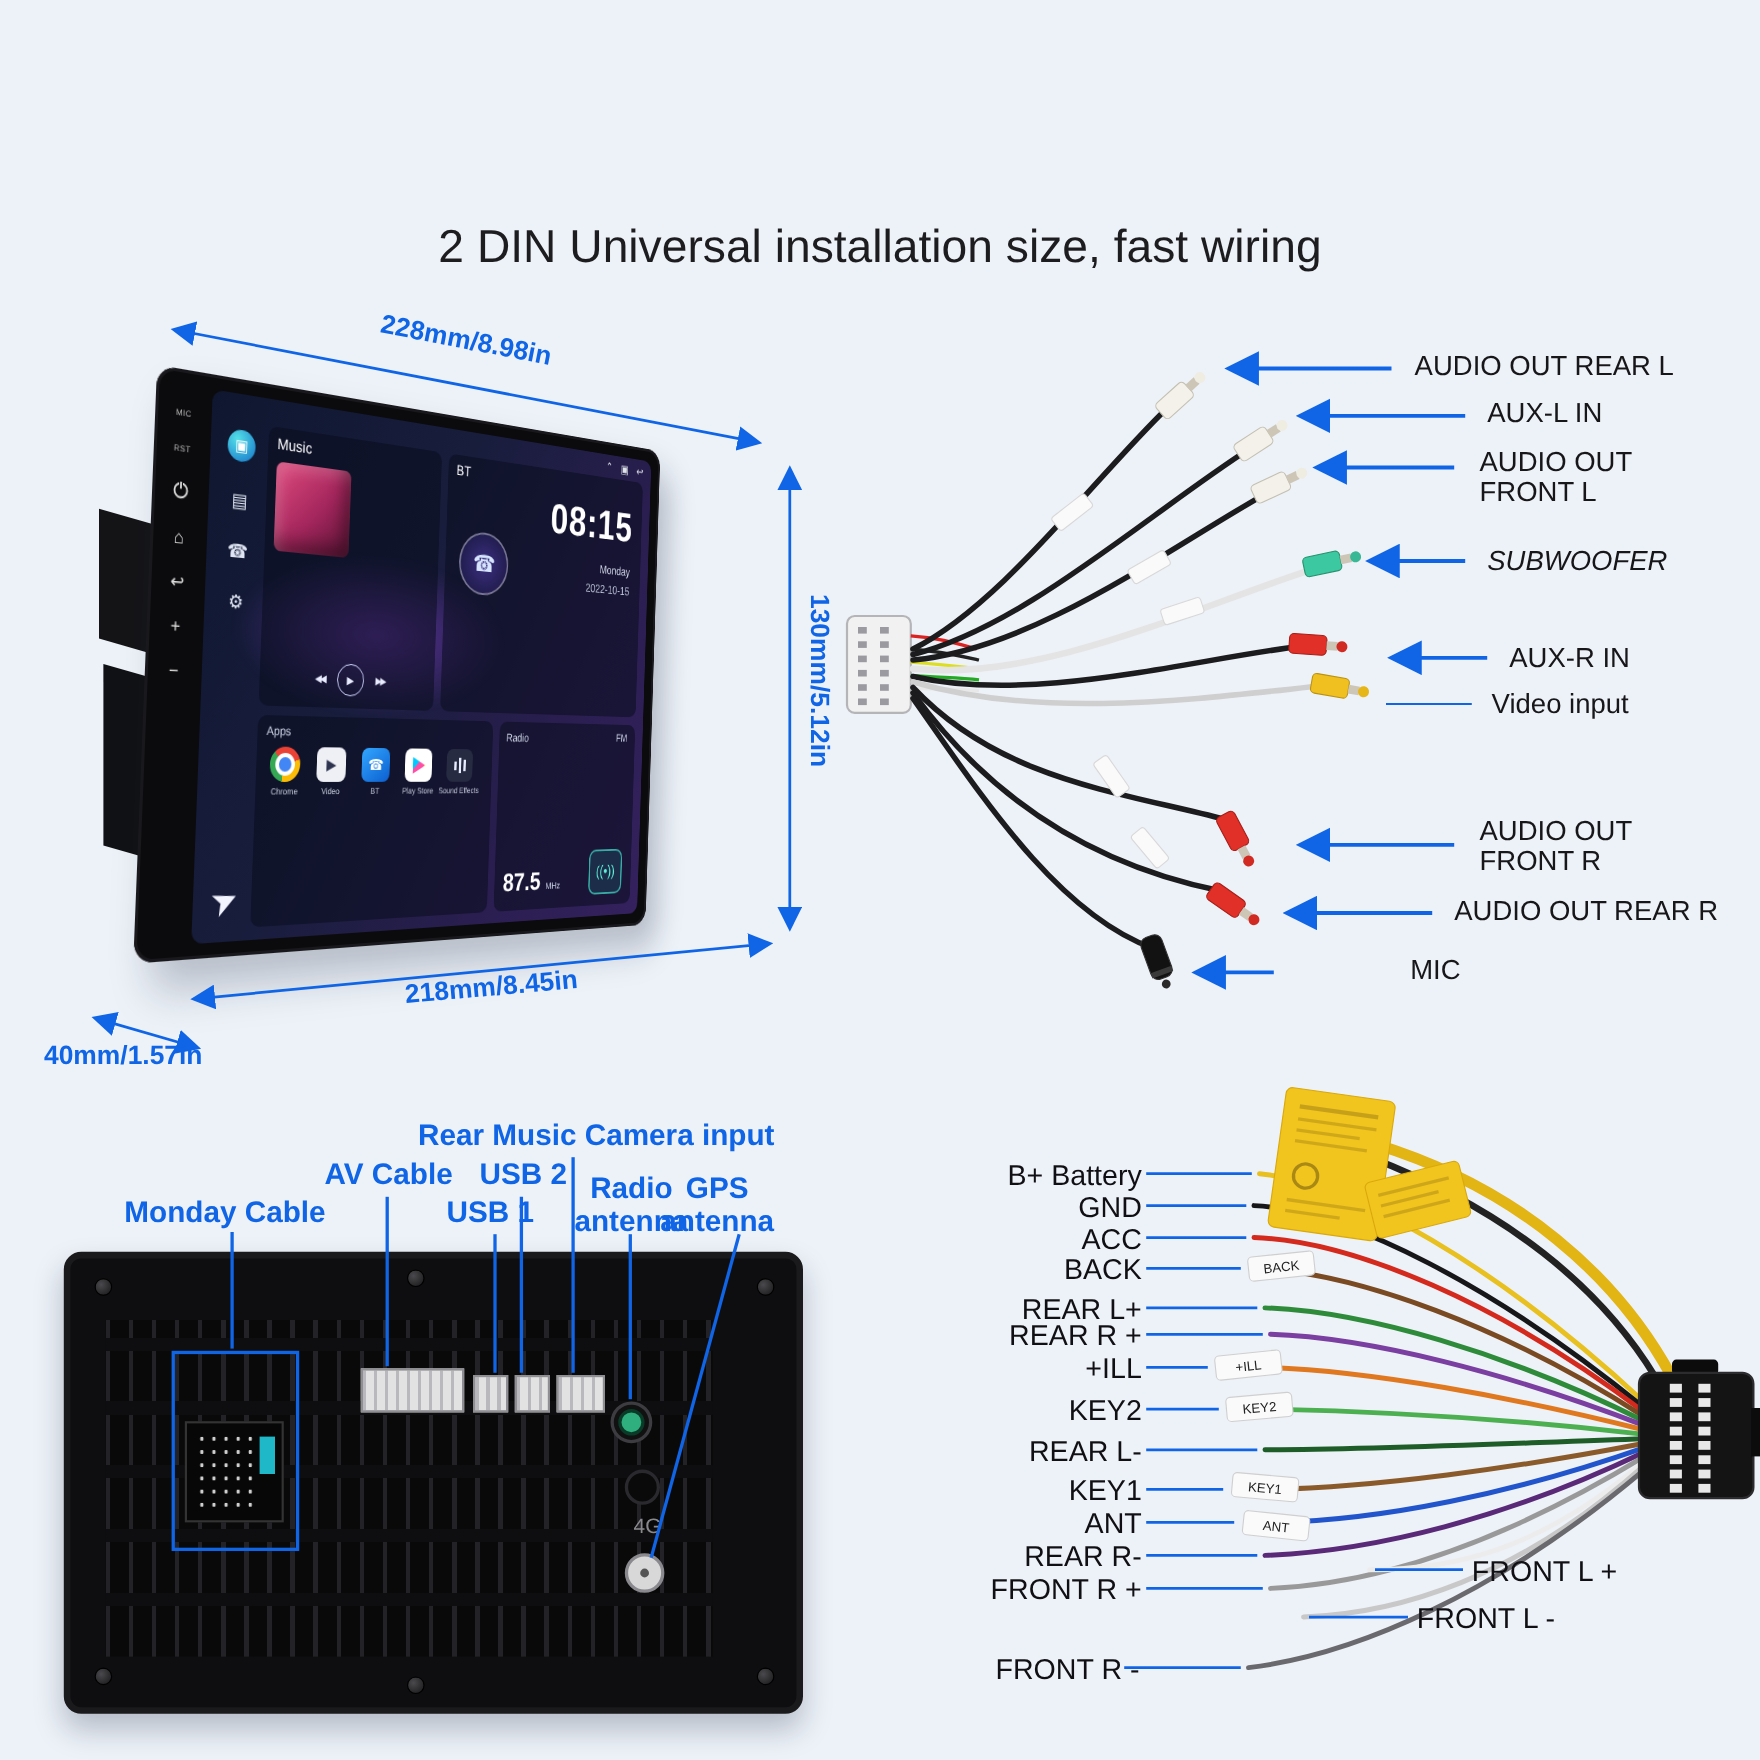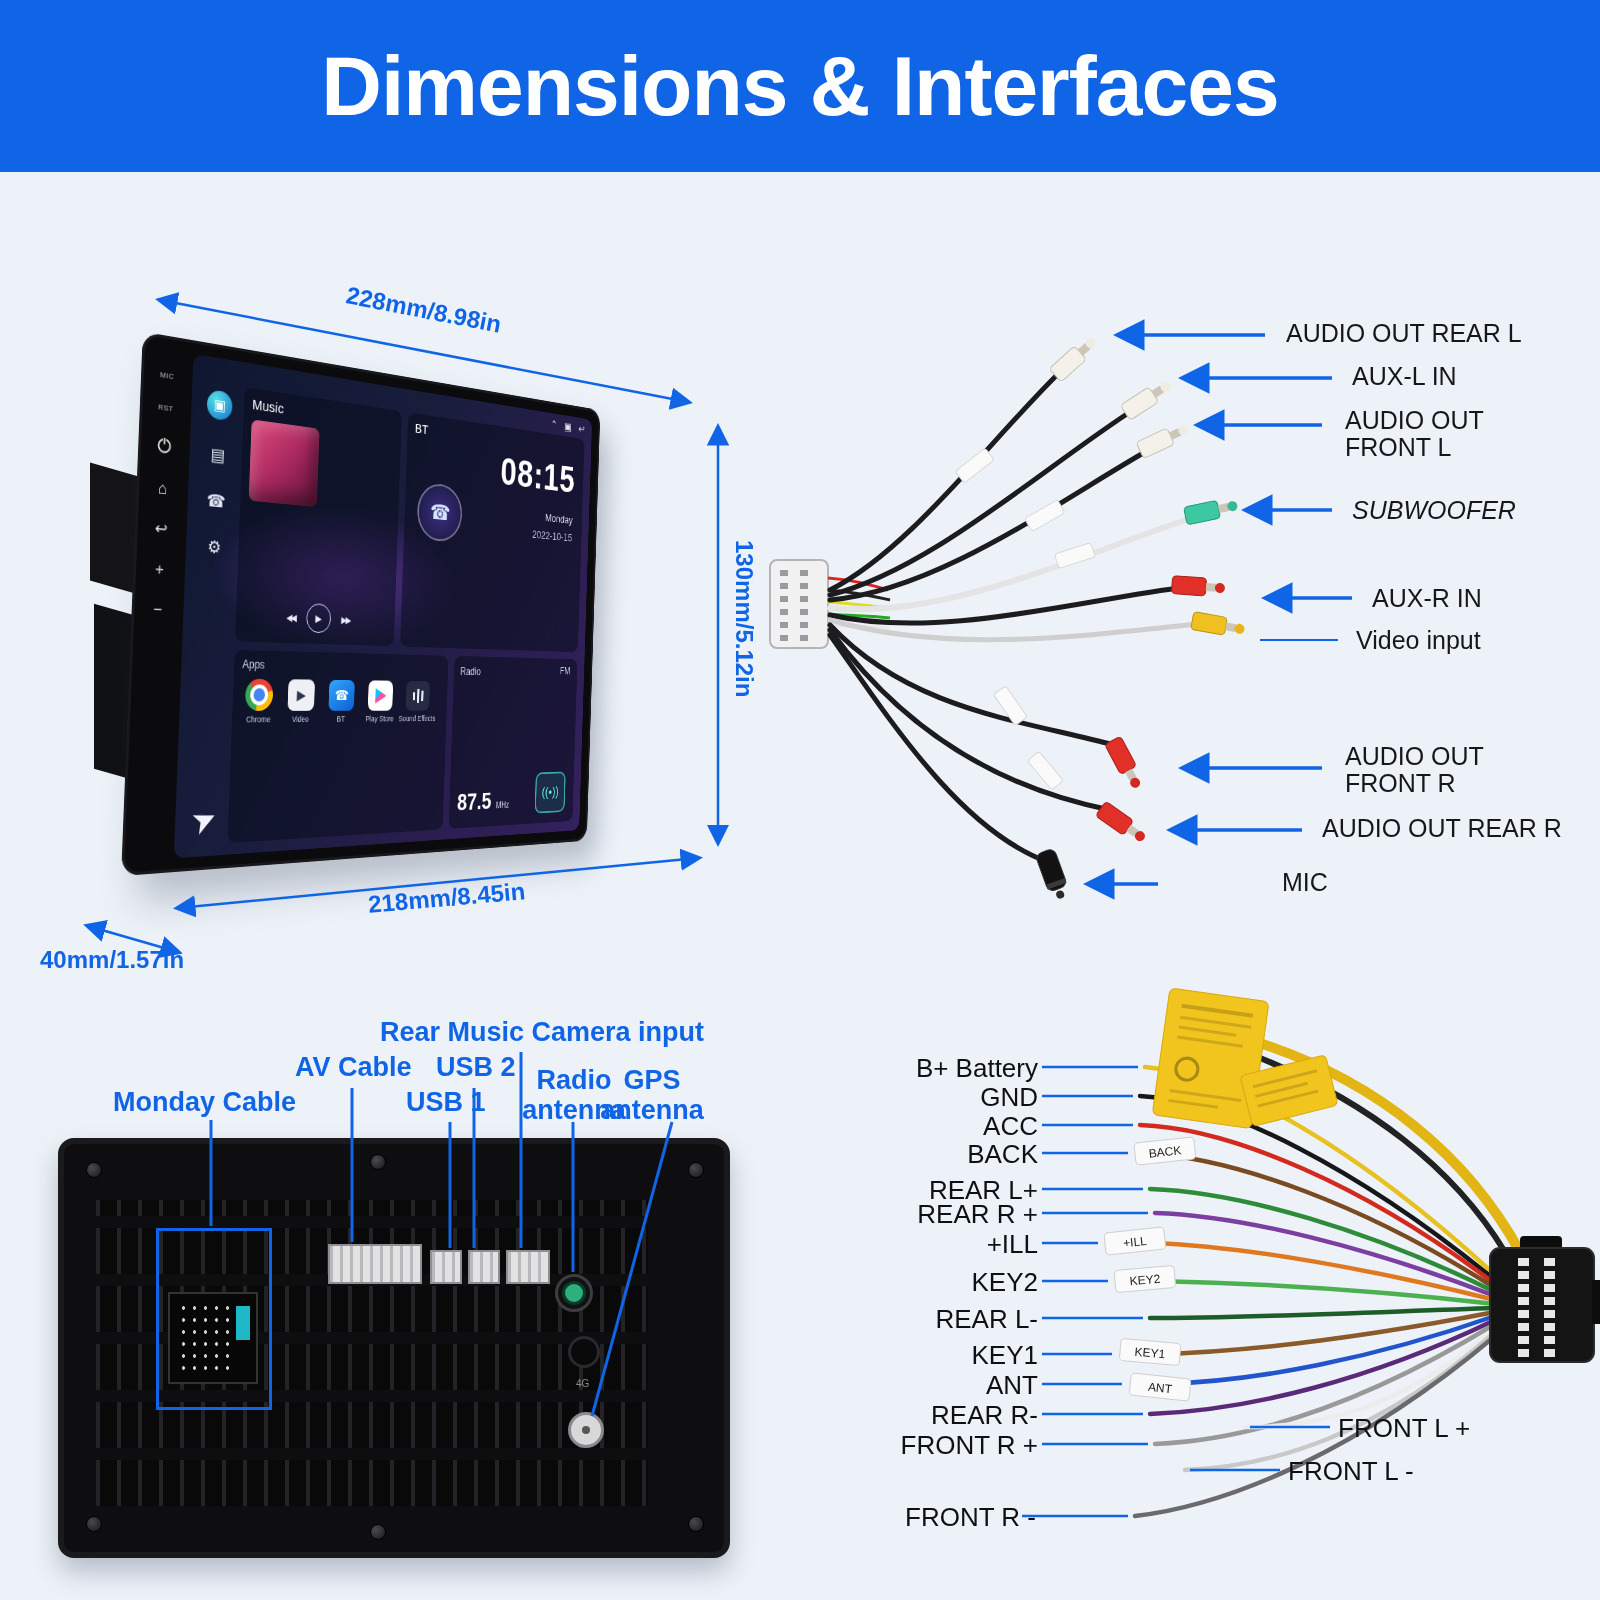--- a/index.html
+++ b/index.html
@@ -104,36 +104,34 @@
   .blue-outline{position:absolute;left:156px;top:1228px;width:110px;height:176px;
                 border:3px solid #1065e6;z-index:5;}
   .jack{position:absolute;border-radius:50%;z-index:4;box-sizing:border-box;}
   .jack-radio{left:555px;top:1274px;width:38px;height:38px;background:#111;border:3px solid #3d3d41;
               display:flex;align-items:center;justify-content:center;}
   .jack-radio i{width:18px;height:18px;border-radius:50%;background:#2fae7e;border:3px solid #0a3a28;}
   .jack-mid{left:568px;top:1336px;width:32px;height:32px;background:#0a0a0b;border:3px solid #2a2a2e;}
   .jack-gps{left:568px;top:1412px;width:36px;height:36px;background:#d8d8d8;border:3px solid #8a8a8e;
             display:flex;align-items:center;justify-content:center;}
   .jack-gps i{width:8px;height:8px;border-radius:50%;background:#555;}
-  .marking{position:absolute;left:576px;top:1378px;color:#8a8a8e;font-size:10px;z-index:4;}
+  .marking{position:absolute;left:576px;top:1378px;color:#8a8a8e;font-size:19px;z-index:4;}
   
   .annot-svg{position:absolute;left:0;top:0;z-index:5;pointer-events:none;}
   .rca-svg{position:absolute;left:760px;top:290px;z-index:4;}
   .harness-svg{position:absolute;left:1000px;top:980px;z-index:4;}
   .sleeve-text{font-family:"Liberation Sans",sans-serif;font-size:12px;fill:#222;}
   .vertical{writing-mode:vertical-rl;}
 </style>
 </head>
 <body>
 
 <div class="canvas">
 
-  <div class="header">
-    <div class="title">Dimensions &amp; Interfaces</div>
-  </div>
+  <div class="subtitle">2 DIN Universal installation size, fast wiring</div>
 
   <div class="chassis" style="left:90px;top:472px;width:66px;height:118px;transform:skewY(16deg);"></div>
   <div class="chassis" style="left:94px;top:612px;width:58px;height:165px;transform:skewY(16deg);background:#101114;"></div>
 
   <div class="unit-wrap">
     <div class="unit">
       <div class="bezel-col">
         <span class="tlabel">MIC</span>
         <span class="tlabel">RST</span>
         <span class="glyph">

